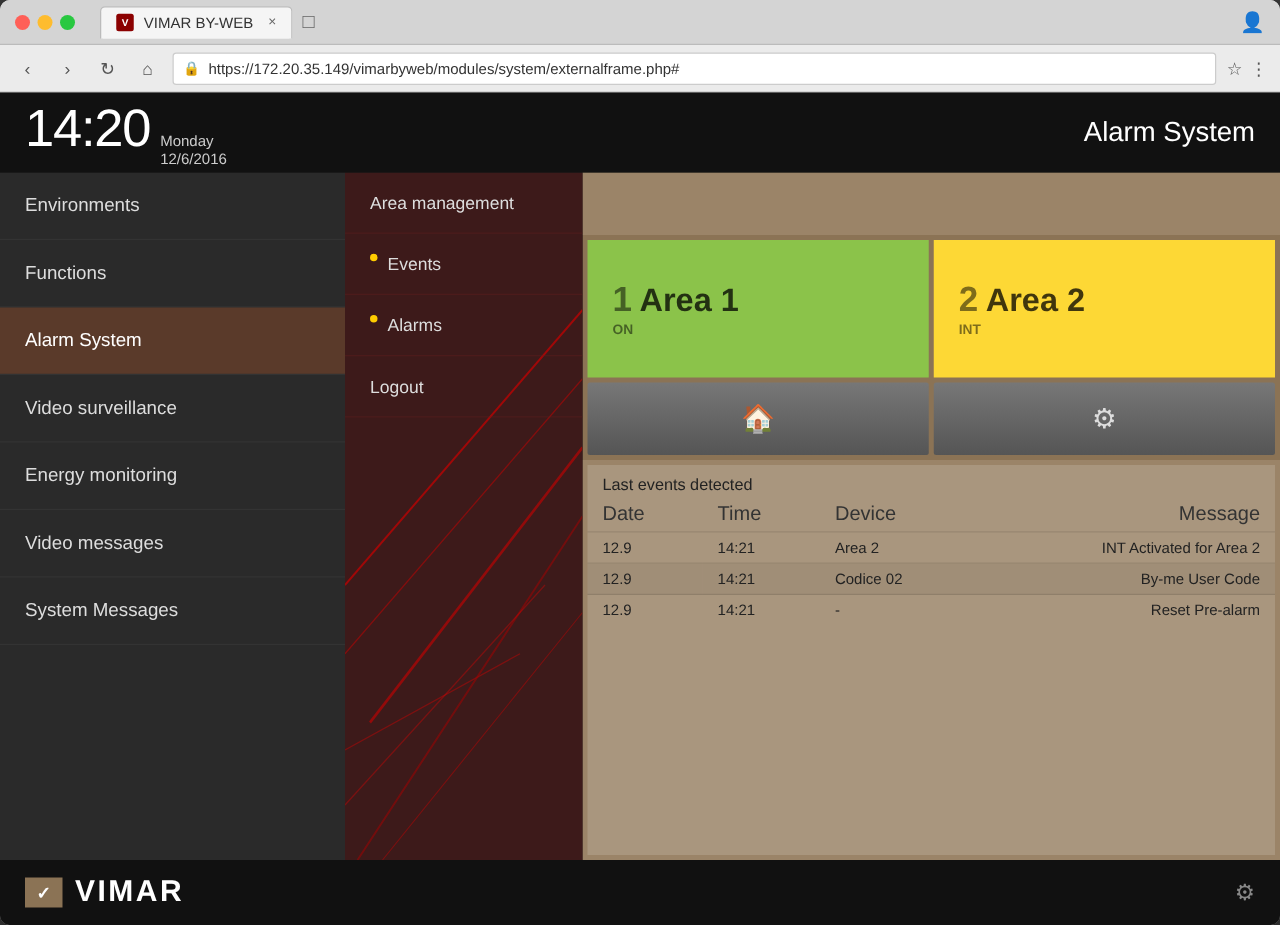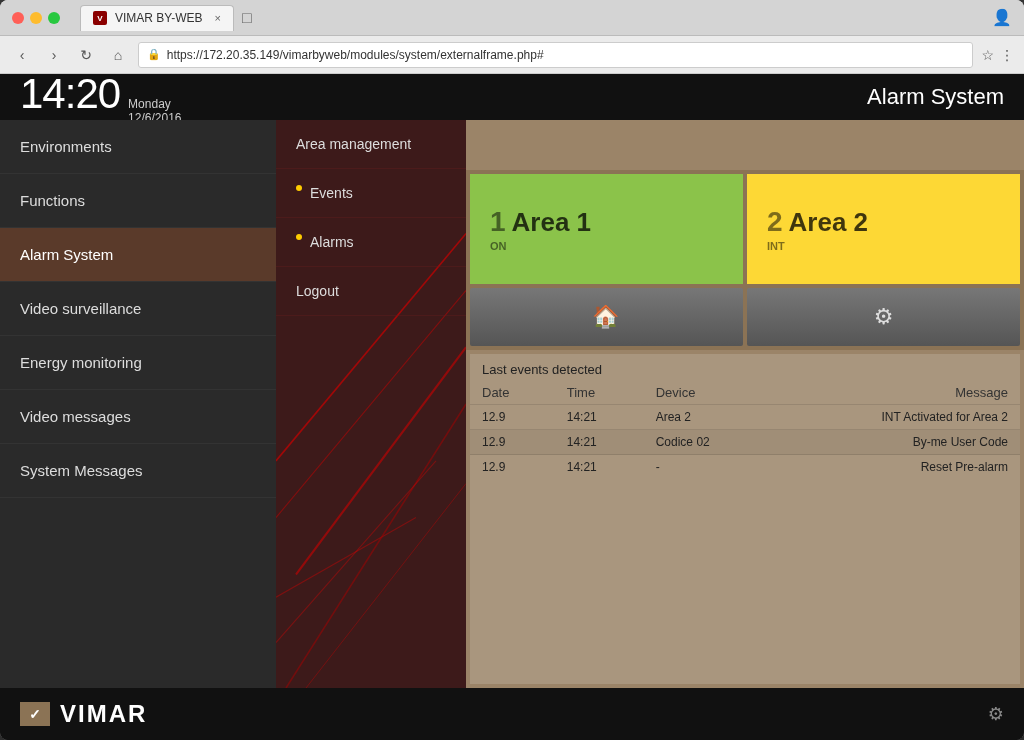--- a/index.html
+++ b/index.html
@@ -168,21 +168,21 @@
       flex: 1;
       display: flex;
       flex-direction: column;
       background: #1a1a1a;
       overflow: hidden;
     }
 
     
     .app-header {
       background: #111;
-      height: 46px;
+      height: 64px;
       display: flex;
       align-items: center;
       justify-content: space-between;
       padding: 0 20px;
       flex-shrink: 0;
     }
 
     .header-time {
       display: flex;
       align-items: baseline;
@@ -405,21 +405,21 @@
       width: 100%;
       border-collapse: collapse;
       font-size: 12px;
     }
 
     .events-table th {
       padding: 4px 12px;
       text-align: left;
       color: #333;
       font-weight: 500;
-      font-size: 13px;
+      font-size: 16px;
     }
 
     .events-table td {
       padding: 5px 12px;
       color: #222;
       border-top: 1px solid rgba(0,0,0,0.1);
     }
 
     .events-table tr:nth-child(even) td {
       background: rgba(0,0,0,0.05);

